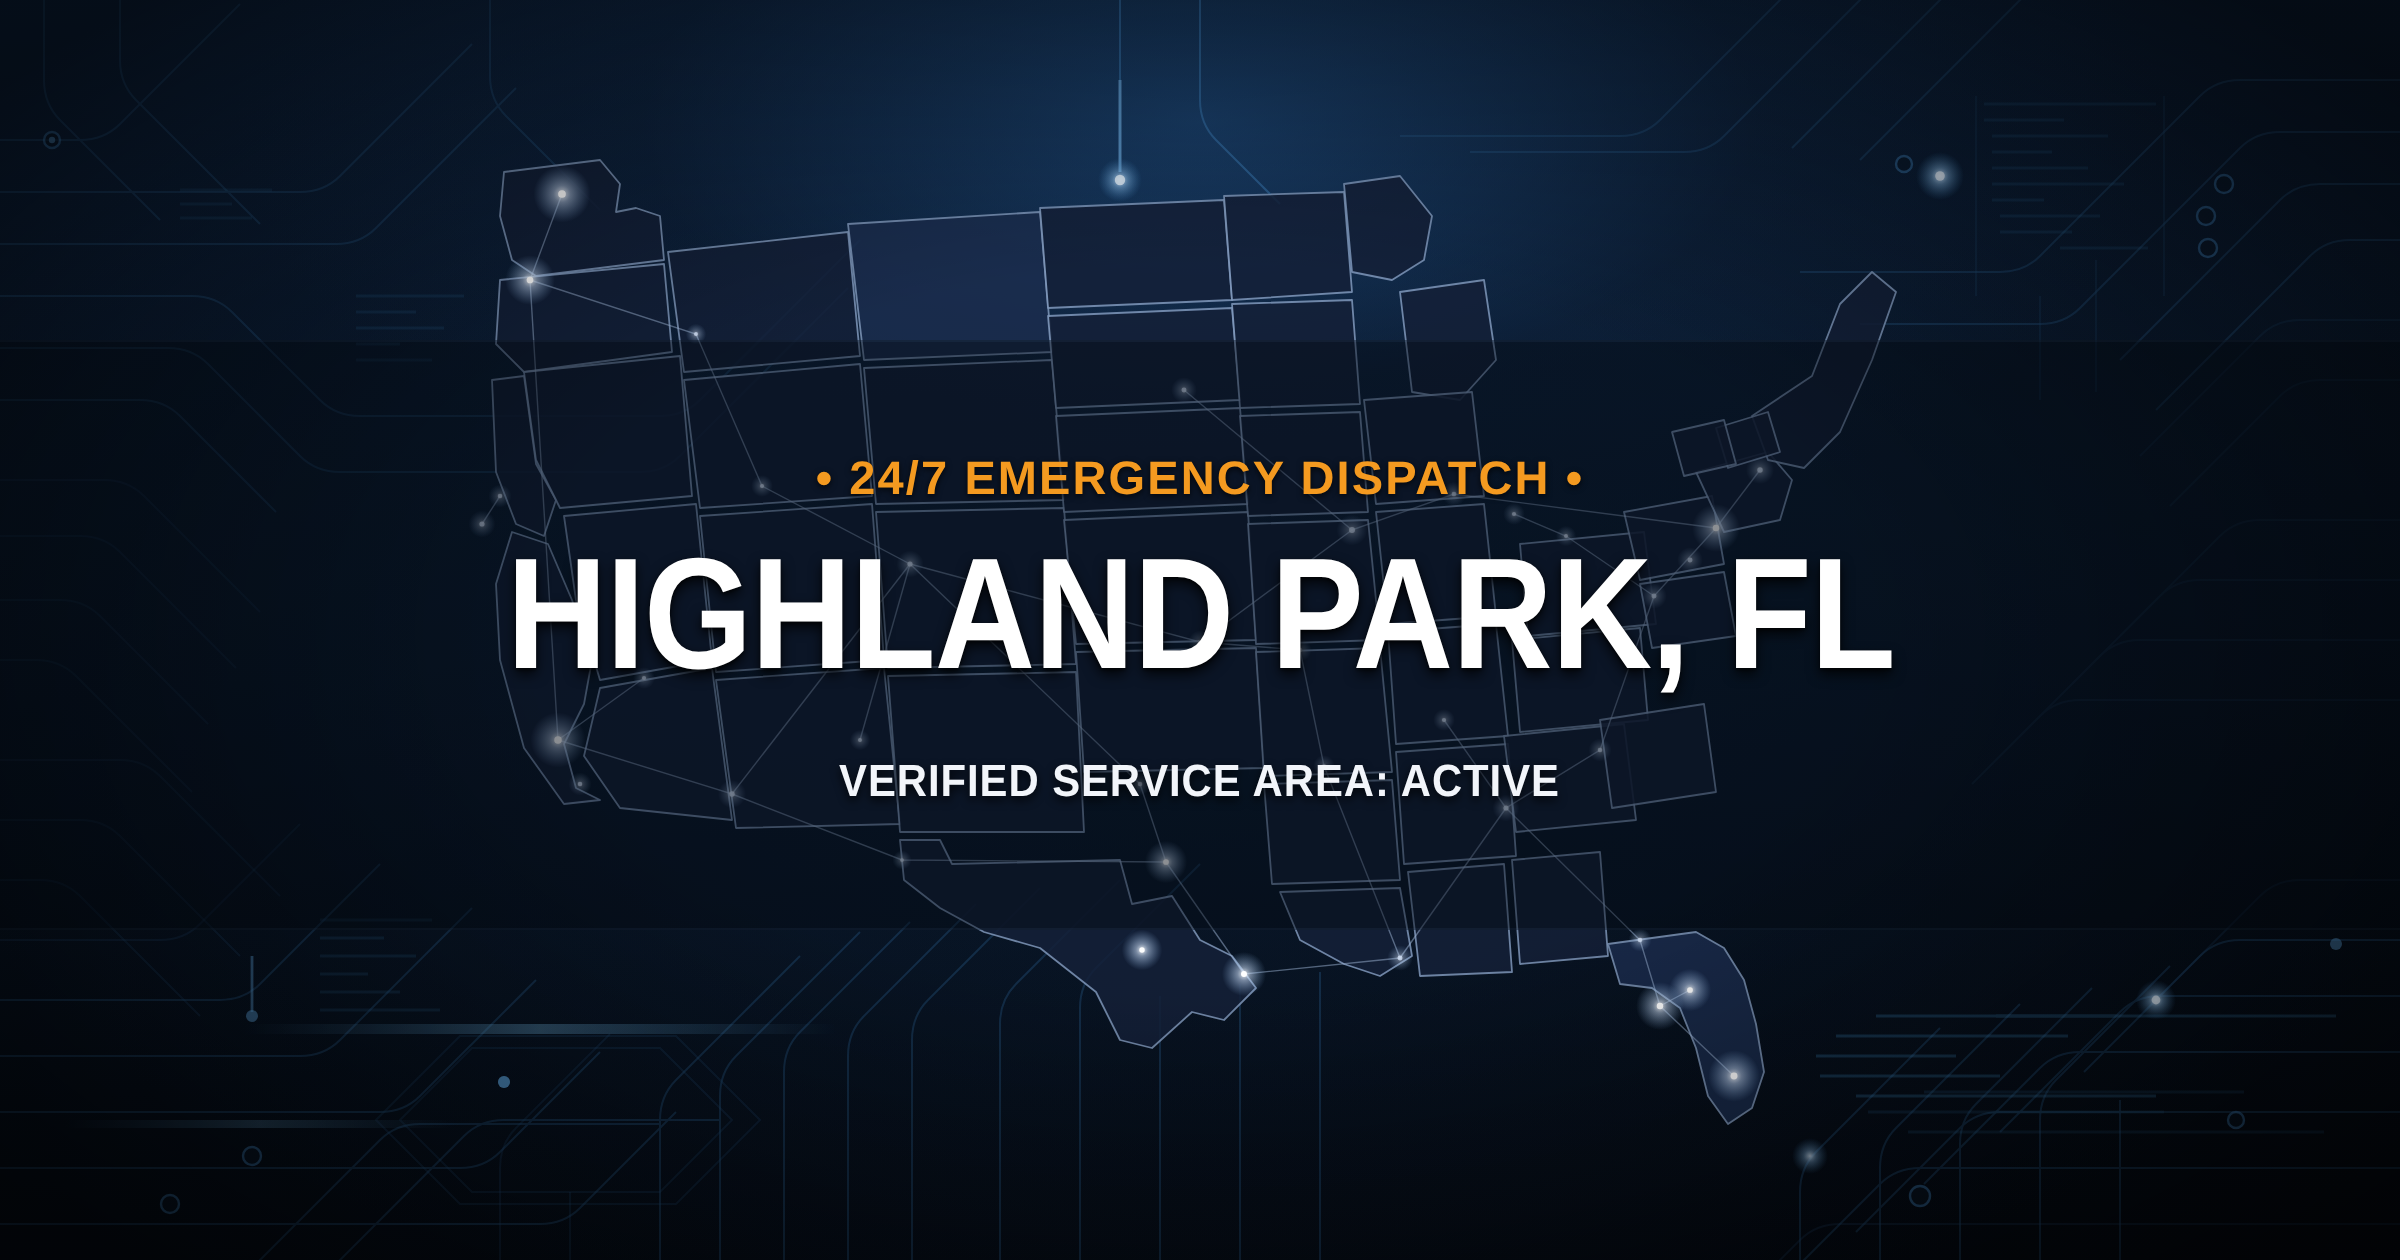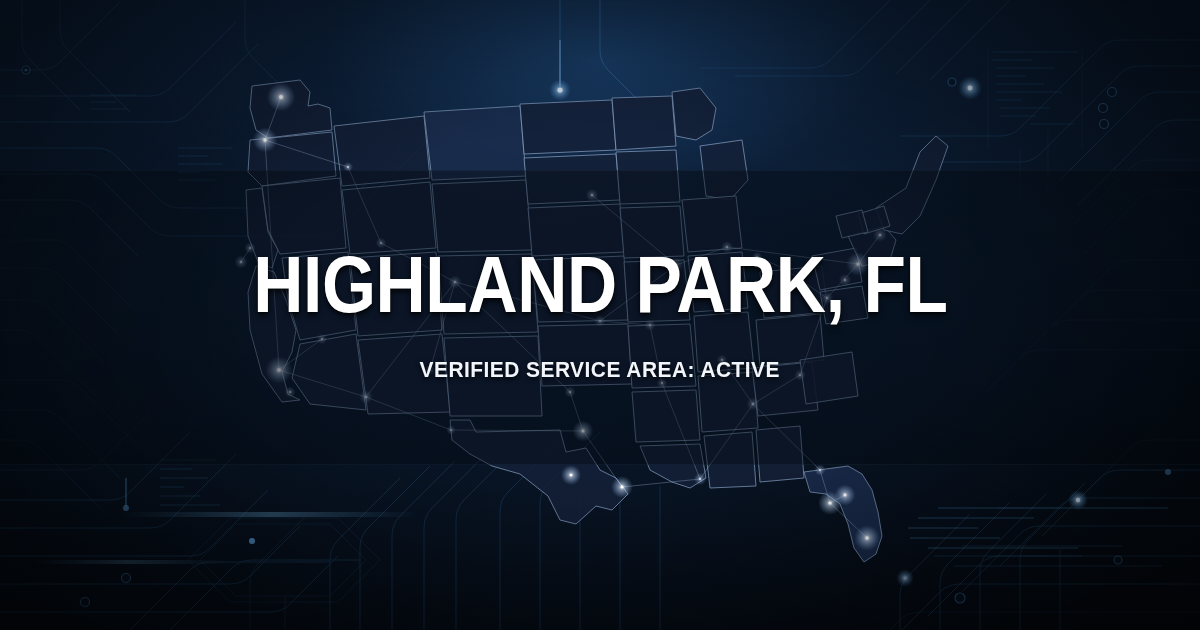--- a/index.html
+++ b/index.html
@@ -470,17 +470,18 @@
   </div>
 
   <div id="band">
     <div id="band-top"></div>
     <div id="band-bot"></div>
   </div>
 
   <div id="vignette"></div>
 
   <div id="content">
+    <div id="eyebrow">• 24/7 EMERGENCY DISPATCH •</div>
     <h1 id="title">HIGHLAND PARK, FL</h1>
     <div id="subtitle">VERIFIED SERVICE AREA: ACTIVE</div>
   </div>
 
 </div>
 
 </body></html>

